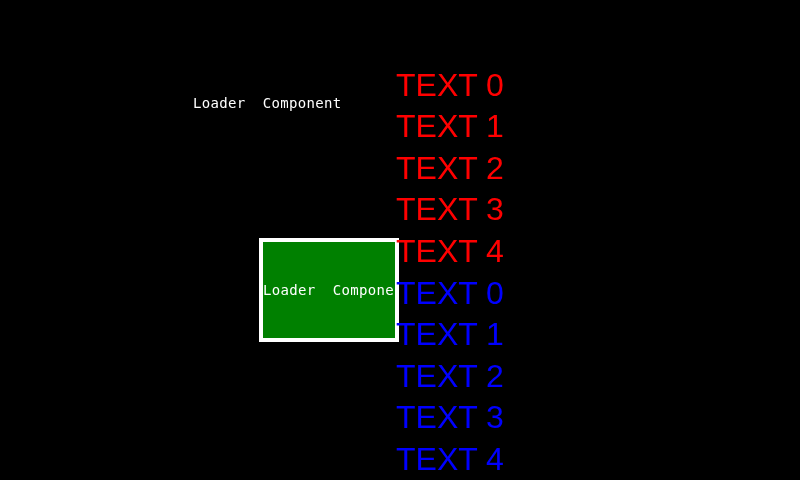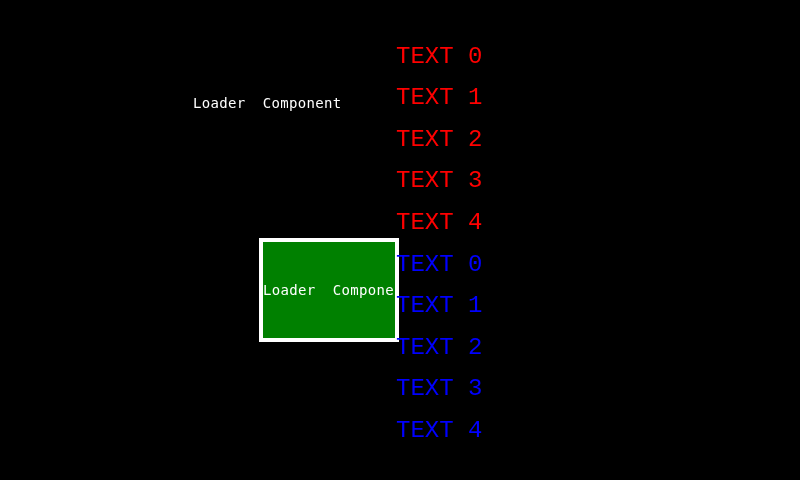--- a/index.html
+++ b/index.html
@@ -47,25 +47,26 @@
     letter-spacing: 0.3px;
     color: #ffffff;
     font-family: "DejaVu Sans Mono", "Liberation Mono", monospace;
     flex: 0 0 auto;
   }
 
   
   .text-row {
     position: absolute;
     white-space: pre;
-    font-size: 24px;
+    font-size: 32px;
     line-height: 1;
     letter-spacing: 0px;
-    font-family: Liberation Mono, monospace;
+    font-family: Liberation Sans, sans-serif;
     transform: translateY(-50%);
+    margin-top: 28px;
   }
 </style>
 </head>
 <body>
 
 <div id="stage" style="width: 800px; height: 480px; background: rgb(0, 0, 0);">
 
   <div class="float-label" style="left: 193px; top: 96px; color: rgb(255, 255, 255);">Loader  Component</div>
 
   <div class="loader-panel" style="left: 259px; top: 238px; width: 140px; height: 104px; background: rgb(0, 128, 0); border-color: rgb(255, 255, 255); border-width: 4px;">

